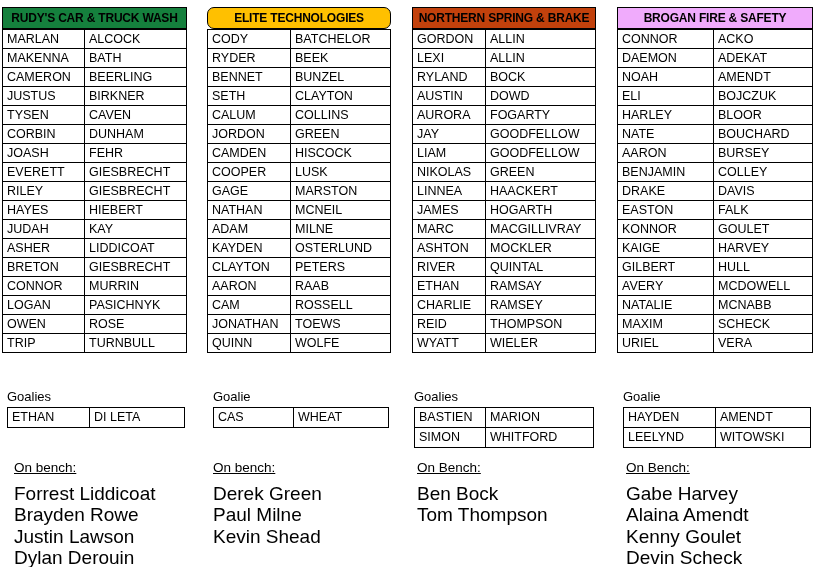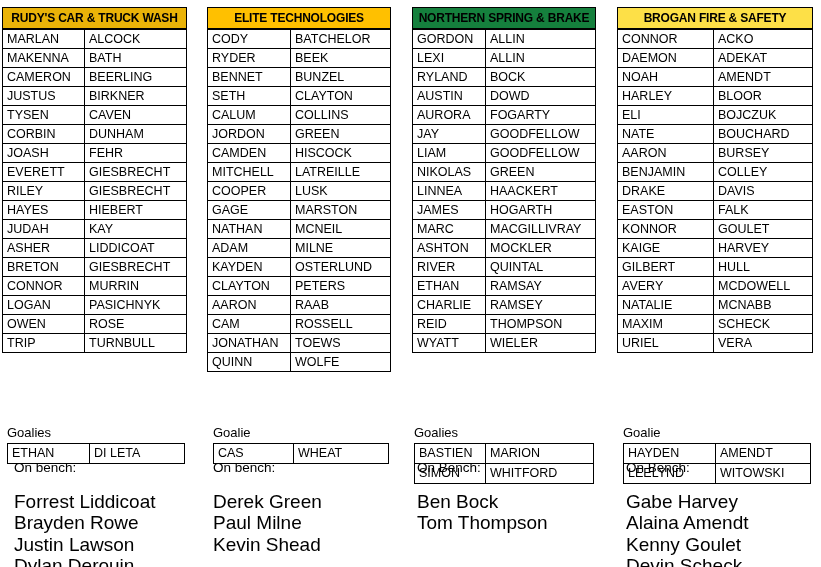--- a/index.html
+++ b/index.html
@@ -12,32 +12,32 @@
     position:absolute;top:7px;left:0;width:100%;height:22px;box-sizing:border-box;
     border:1px solid #000;font-weight:bold;font-size:12px;letter-spacing:-0.2px;
     text-align:center;line-height:20px;white-space:nowrap;overflow:hidden;
   }
   table{border-collapse:collapse;table-layout:fixed;width:100%;}
   .roster{position:absolute;top:29px;left:0;}
   td{
     border:1px solid #000;font-size:12.5px;height:18px;line-height:18px;
     padding:0 0 0 4px;white-space:nowrap;overflow:hidden;
   }
-  .goalie-sec{position:absolute;top:389px;right:2px;margin-top:36px;}
+  .goalie-sec{position:absolute;top:389px;right:2px;}
   .goalie-label{font-size:13px;margin-bottom:3px;}
   .goalie-table td{height:19px;line-height:19px;}
   .bench-sec{position:absolute;top:460px;}
-  .bench-label{font-size:13.5px;margin-bottom:16px;}
+  .bench-label{font-size:13.5px;text-decoration:underline;margin-bottom:8px;}
   .bench-item{font-size:19px;line-height:21.4px;white-space:nowrap;}
 </style>
 </head>
 <body>
 
 <div class="team-col" style="left:2px;width:185px;">
-  <div class="team-header" style="background-color: #eab308;">RUDY'S CAR &amp; TRUCK WASH</div>
+  <div class="team-header" style="background-color: #15803d;">RUDY'S CAR &amp; TRUCK WASH</div>
   <table class="roster">
     <colgroup>
         <col style="width:82px">
         <col>
       </colgroup>
     <tbody>
         <tr>
           <td>MARLAN</td>
           <td>ALCOCK</td>
         </tr>
@@ -127,21 +127,21 @@
     <div class="bench-list">
         <div class="bench-item">Forrest Liddicoat</div>
         <div class="bench-item">Brayden Rowe</div>
         <div class="bench-item">Justin Lawson</div>
         <div class="bench-item">Dylan Derouin</div>
       </div>
   </div>
 </div>
 
 <div class="team-col" style="left:207px;width:184px;">
-  <div class="team-header" style="background-color: rgb(255, 192, 0);">ELITE TECHNOLOGIES</div>
+  <div class="team-header" style="background-color: rgb(255, 192, 0); border-radius: 7px;">ELITE TECHNOLOGIES</div>
   <table class="roster">
     <colgroup>
         <col style="width:83px">
         <col>
       </colgroup>
     <tbody>
         <tr>
           <td>CODY</td>
           <td>BATCHELOR</td>
         </tr>
@@ -161,24 +161,20 @@
           <td>CALUM</td>
           <td>COLLINS</td>
         </tr>
         <tr>
           <td>JORDON</td>
           <td>GREEN</td>
         </tr>
         <tr>
           <td>CAMDEN</td>
           <td>HISCOCK</td>
-        </tr>
-        <tr>
-          <td>MITCHELL</td>
-          <td>LATREILLE</td>
         </tr>
         <tr>
           <td>COOPER</td>
           <td>LUSK</td>
         </tr>
         <tr>
           <td>GAGE</td>
           <td>MARSTON</td>
         </tr>
         <tr>
@@ -234,21 +230,21 @@
     <div class="bench-label">On bench:</div>
     <div class="bench-list">
         <div class="bench-item">Derek Green</div>
         <div class="bench-item">Paul Milne</div>
         <div class="bench-item">Kevin Shead</div>
       </div>
   </div>
 </div>
 
 <div class="team-col" style="left:412px;width:184px;">
-  <div class="team-header" style="background-color: #15803d;">NORTHERN SPRING &amp; BRAKE</div>
+  <div class="team-header" style="background-color: #c2410c;">NORTHERN SPRING &amp; BRAKE</div>
   <table class="roster">
     <colgroup>
         <col style="width:73px">
         <col>
       </colgroup>
     <tbody>
         <tr>
           <td>GORDON</td>
           <td>ALLIN</td>
         </tr>
@@ -340,46 +336,46 @@
   <div class="bench-sec" style="left:5px;">
     <div class="bench-label">On Bench:</div>
     <div class="bench-list">
         <div class="bench-item">Ben Bock</div>
         <div class="bench-item">Tom Thompson</div>
       </div>
   </div>
 </div>
 
 <div class="team-col" style="left:617px;width:196px;">
-  <div class="team-header" style="background-color: #fde047;">BROGAN FIRE &amp; SAFETY</div>
+  <div class="team-header" style="background-color: #f0abfc;">BROGAN FIRE &amp; SAFETY</div>
   <table class="roster">
     <colgroup>
         <col style="width:96px">
         <col>
       </colgroup>
     <tbody>
         <tr>
           <td>CONNOR</td>
           <td>ACKO</td>
         </tr>
         <tr>
           <td>DAEMON</td>
           <td>ADEKAT</td>
         </tr>
         <tr>
           <td>NOAH</td>
           <td>AMENDT</td>
         </tr>
         <tr>
+          <td>ELI</td>
+          <td>BOJCZUK</td>
+        </tr>
+        <tr>
           <td>HARLEY</td>
           <td>BLOOR</td>
-        </tr>
-        <tr>
-          <td>ELI</td>
-          <td>BOJCZUK</td>
         </tr>
         <tr>
           <td>NATE</td>
           <td>BOUCHARD</td>
         </tr>
         <tr>
           <td>AARON</td>
           <td>BURSEY</td>
         </tr>
         <tr>

